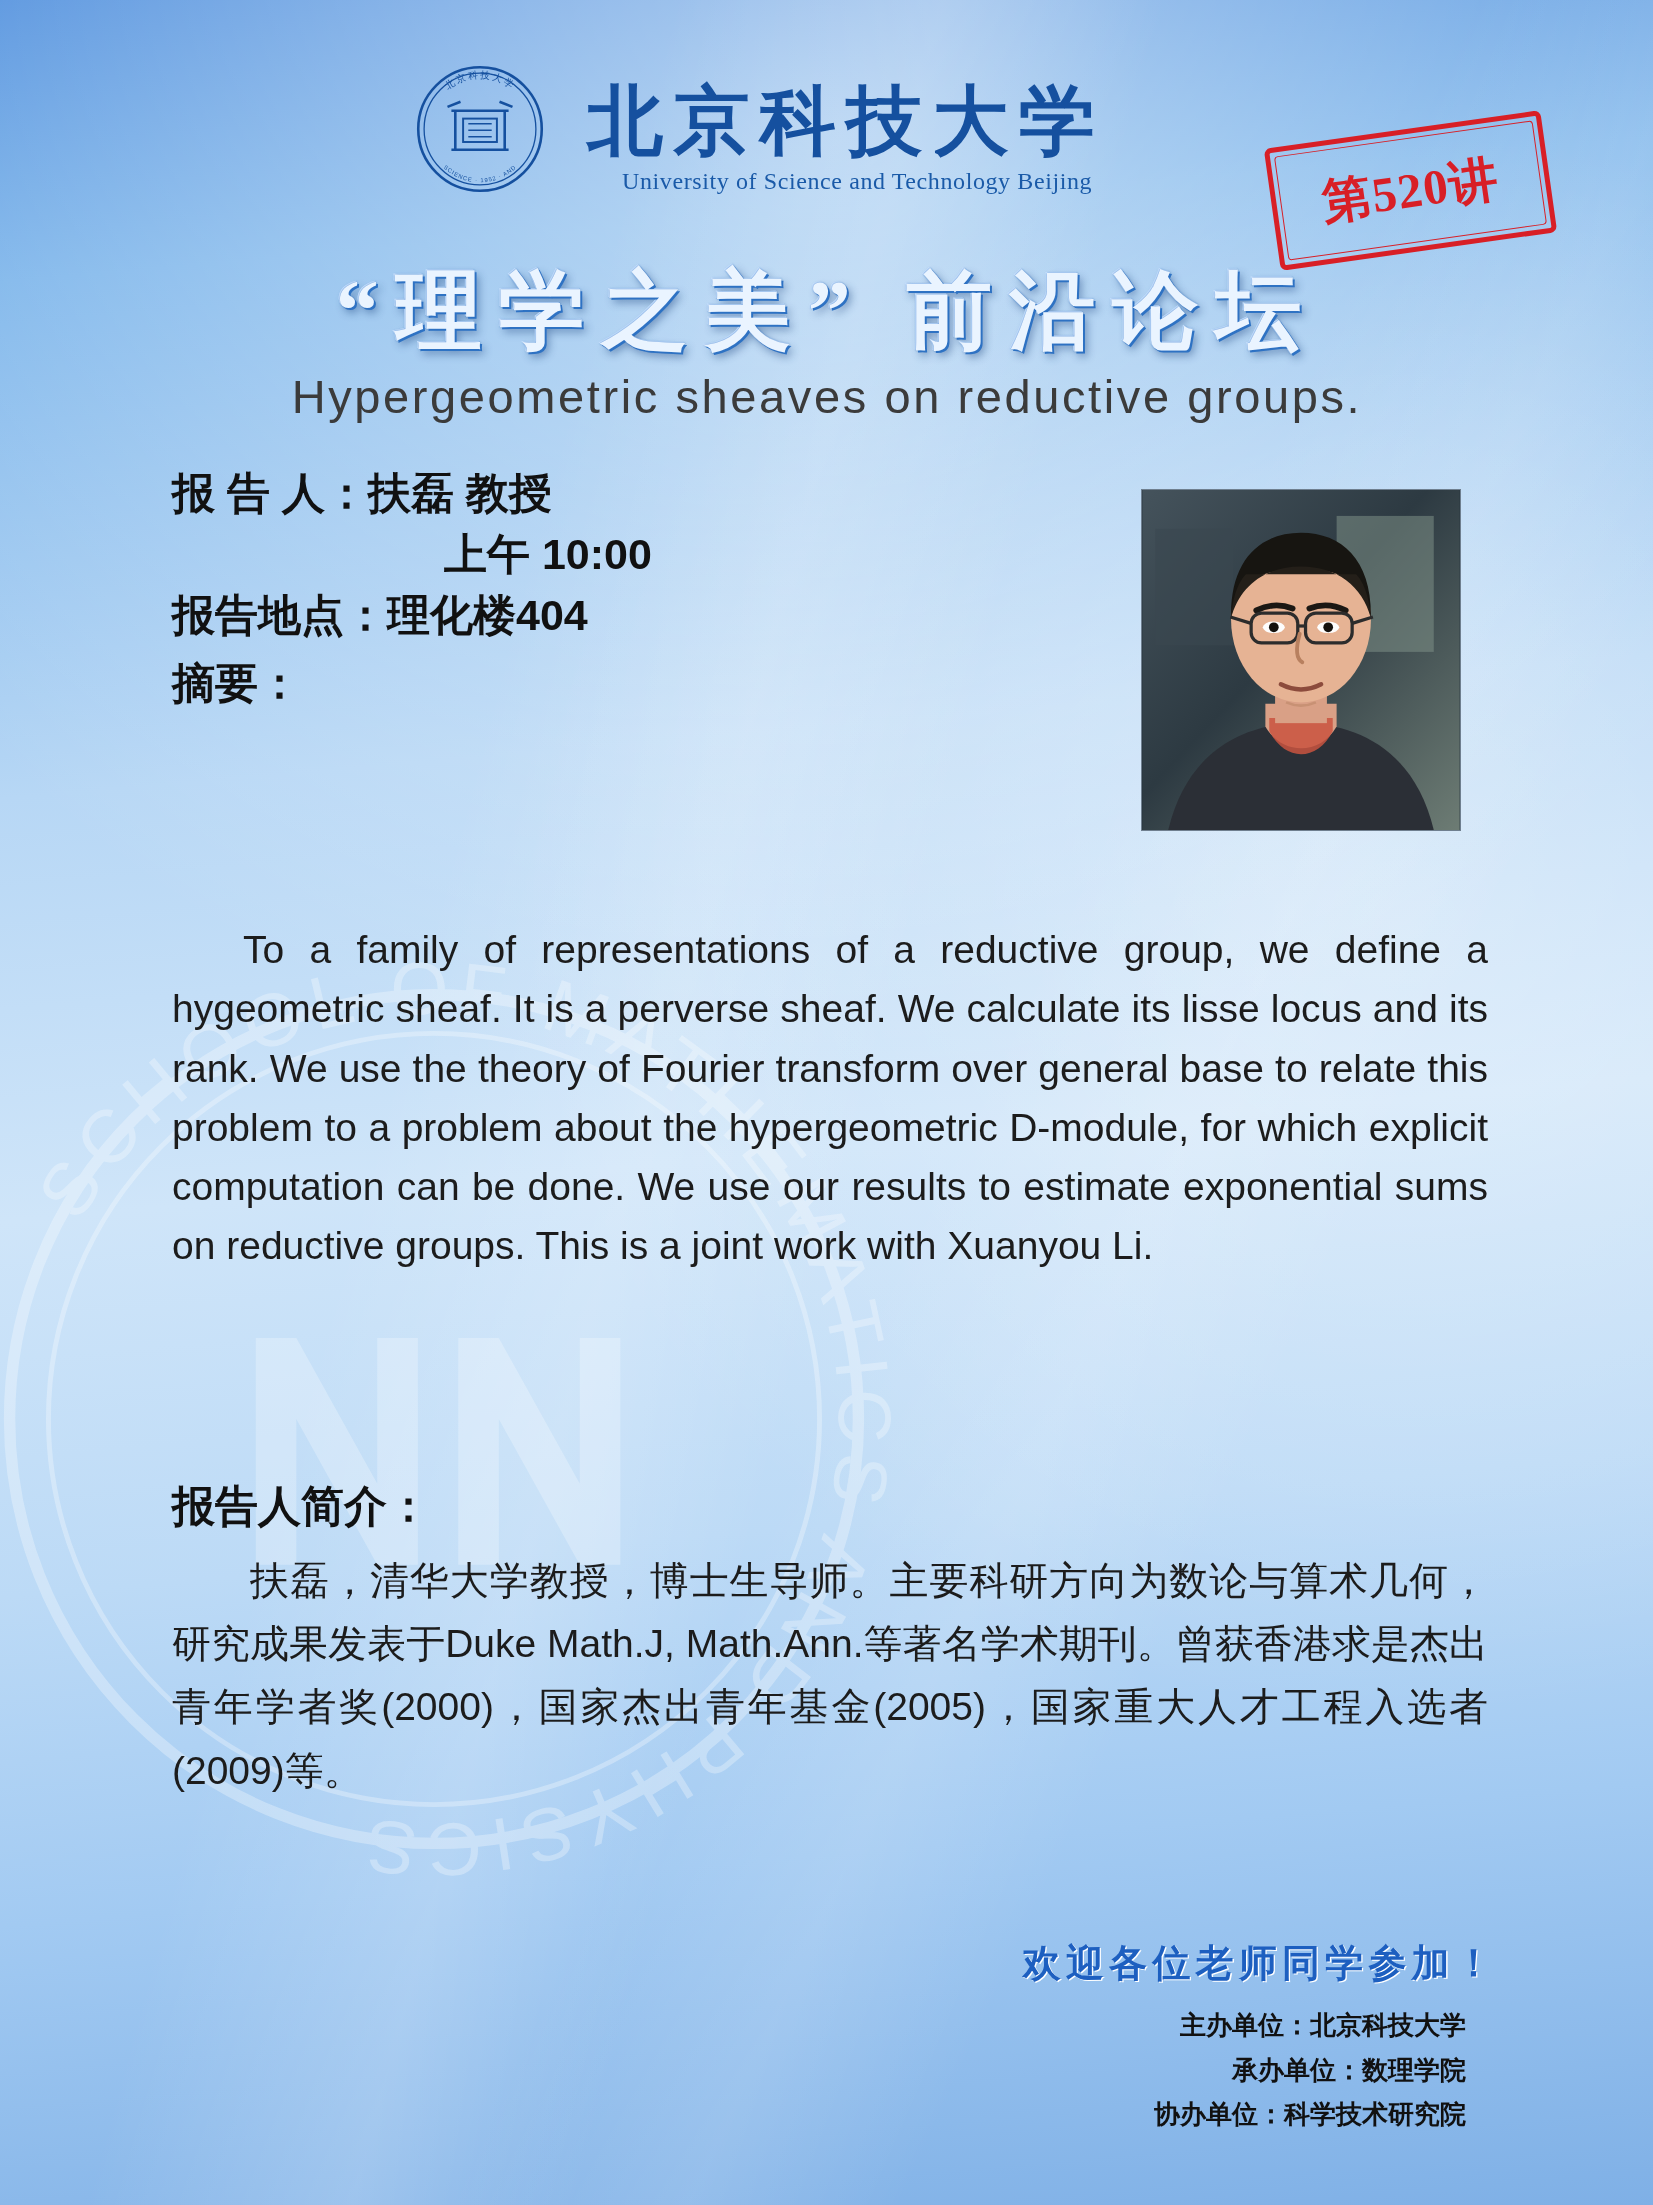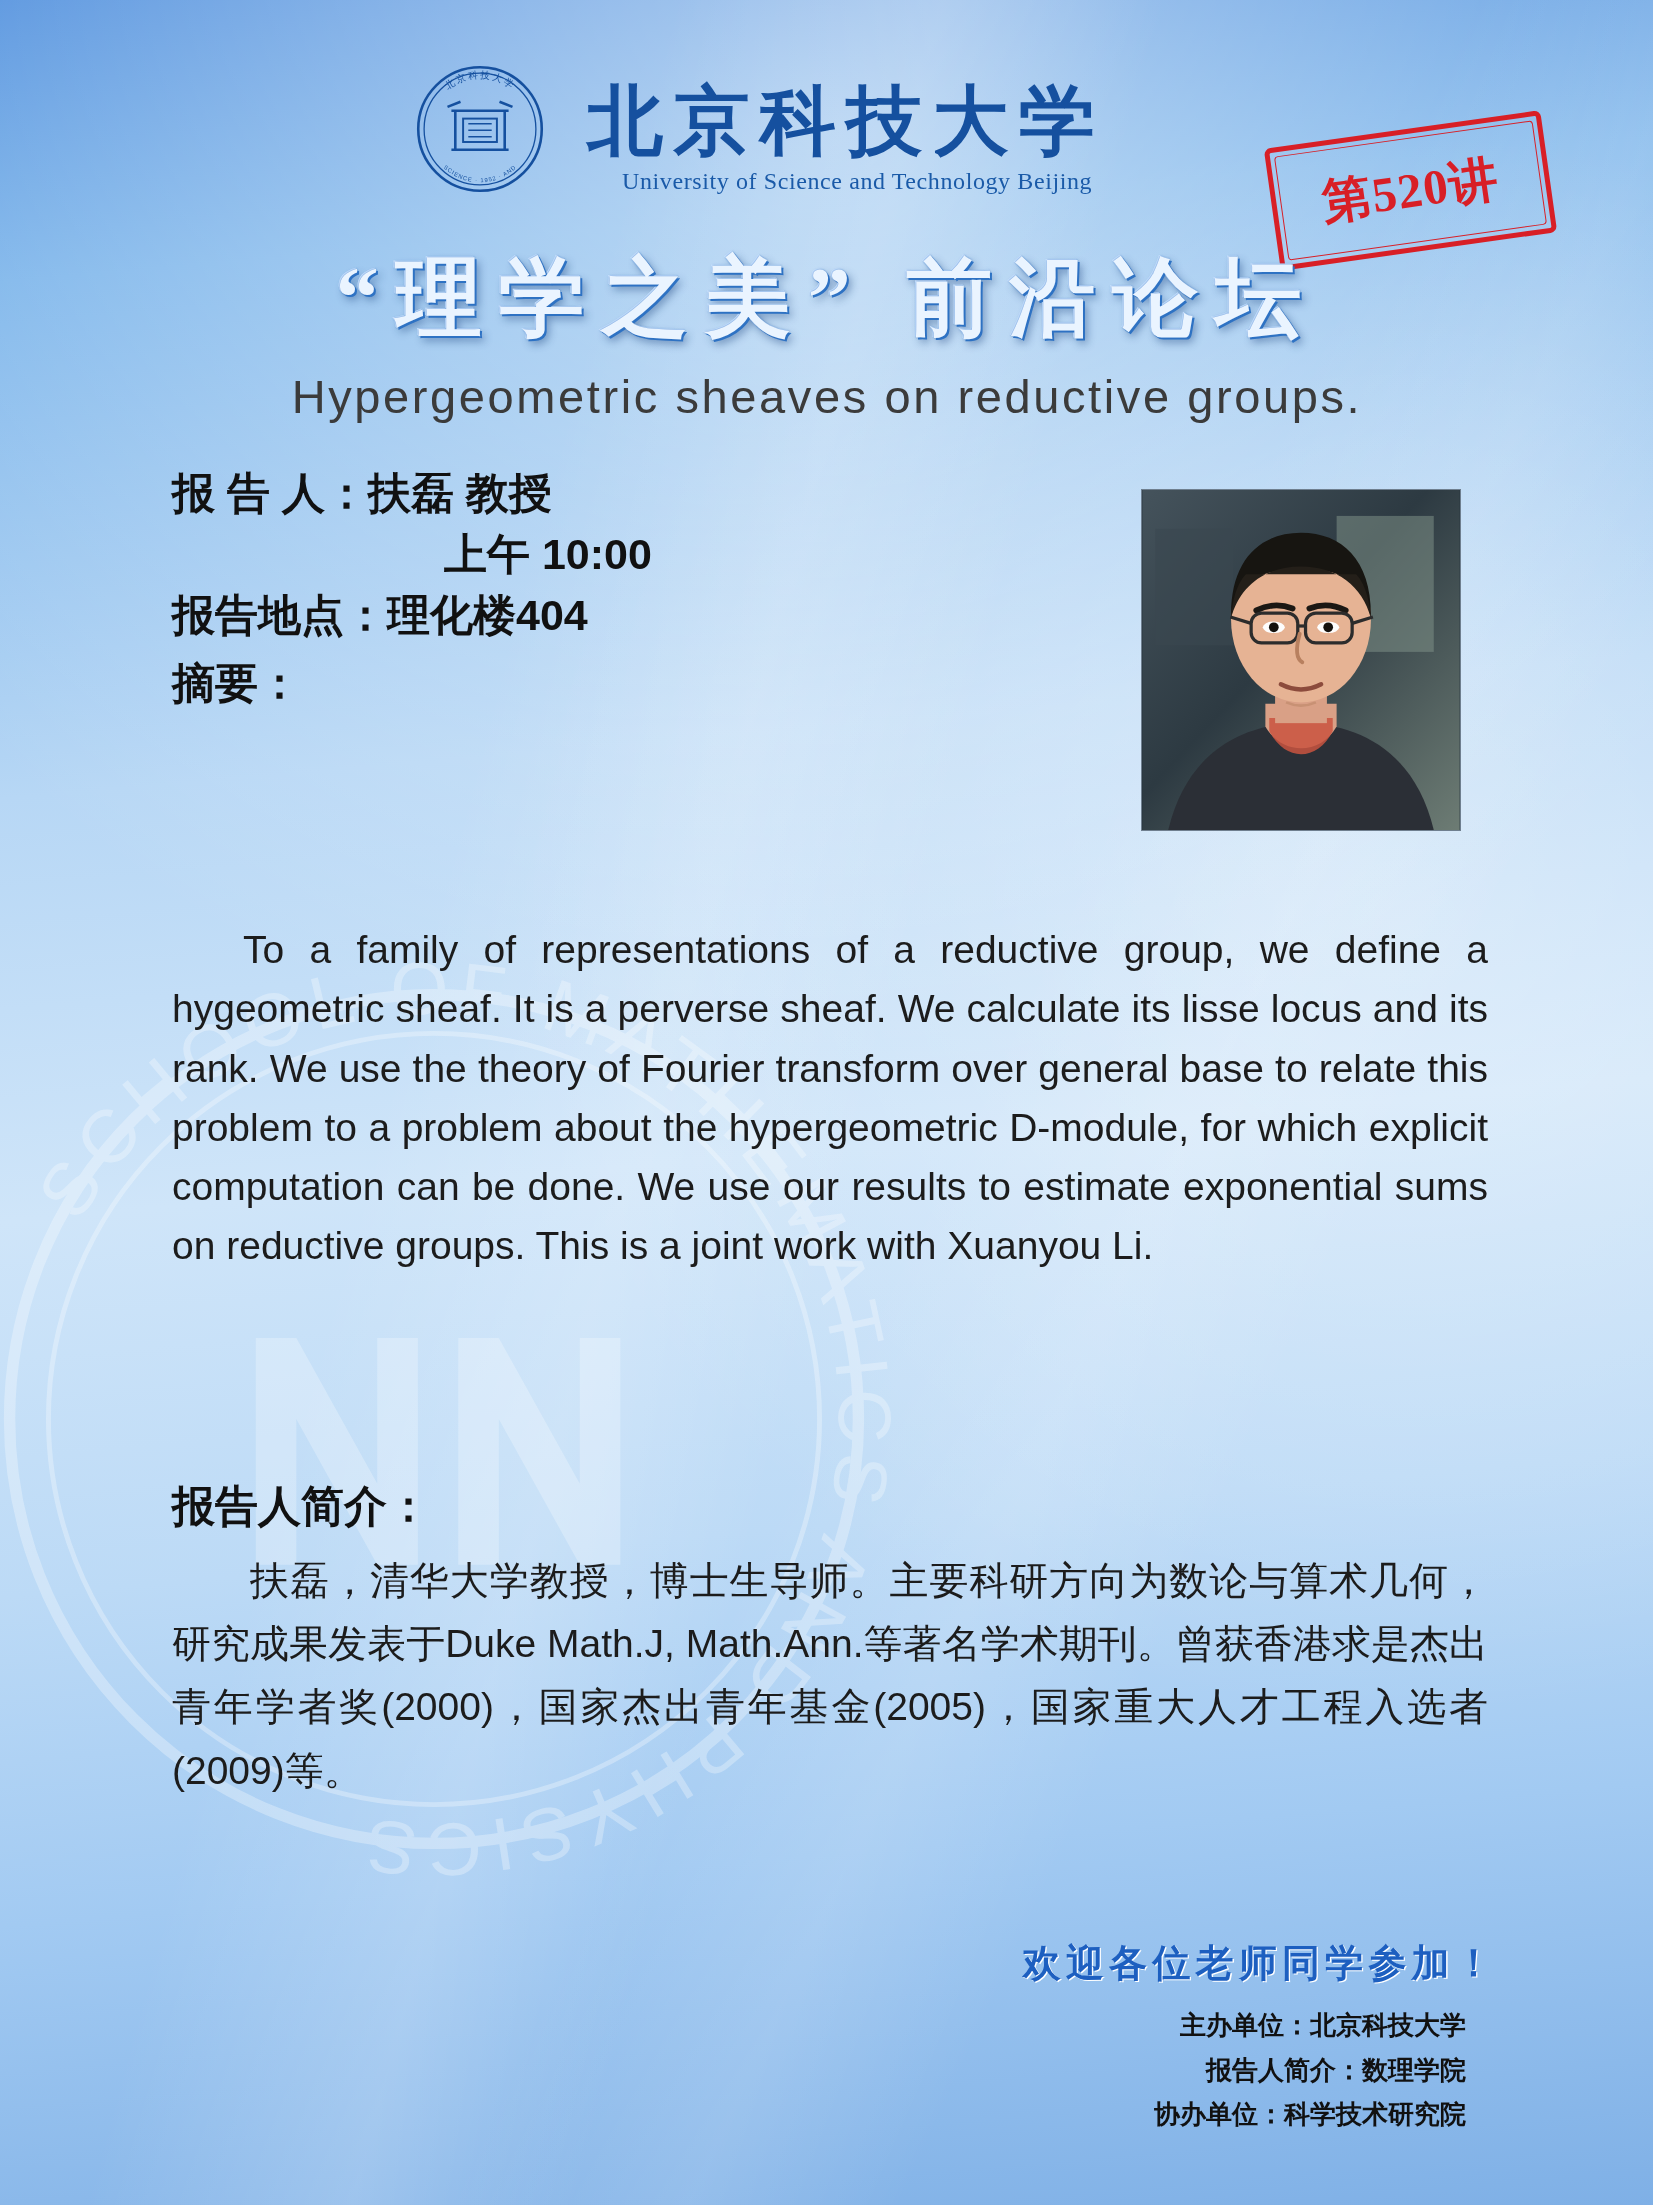--- a/index.html
+++ b/index.html
@@ -98,21 +98,21 @@
     font-family: "Liberation Serif", serif;
     font-weight: bold;
     font-size: 49px;
     letter-spacing: 1.3px;
     white-space: nowrap;
   }
 
   
   .forum-title {
     position: absolute;
-    left: 0; top: 240px;
+    left: 0; top: 253px;
     width: 1654px;
     text-align: center;
     font-family: "Liberation Serif", serif;
     font-weight: bold;
     font-size: 86px;
     letter-spacing: 17px;
     color: #eaf4ff;
     text-shadow:
       0 0 1.9px #2d6fc0,
       1.9px 1.9px 0 #2f73c4,
@@ -358,18 +358,18 @@
   </div>
 
   <div class="bio-head">报告人简介：</div>
   <div class="bio">
     <p>扶磊，清华大学教授，博士生导师。主要科研方向为数论与算术几何，研究成果发表于Duke Math.J, Math.Ann.等著名学术期刊。曾获香港求是杰出青年学者奖(2000)，国家杰出青年基金(2005)，国家重大人才工程入选者(2009)等。</p>
   </div>
 
   <div class="welcome">欢迎各位老师同学参加！</div>
   <div class="orgs">
     <div>主办单位：北京科技大学</div>
-    <div>报告人简介：数理学院</div>
+    <div>承办单位：数理学院</div>
     <div>协办单位：科学技术研究院</div>
   </div>
 
 </div>
 
 
 </body></html>

